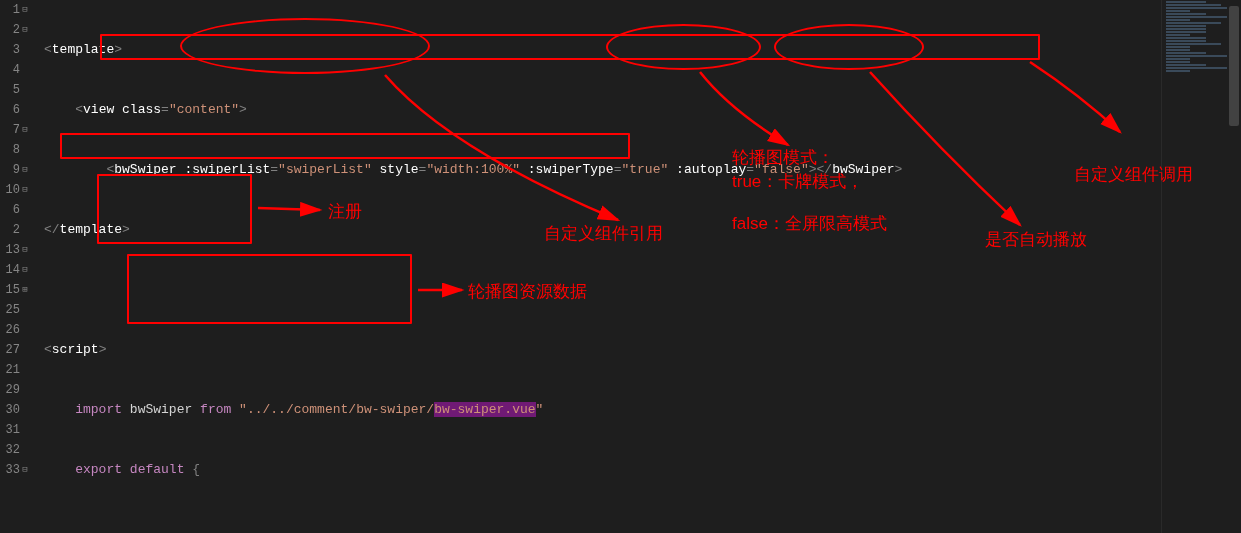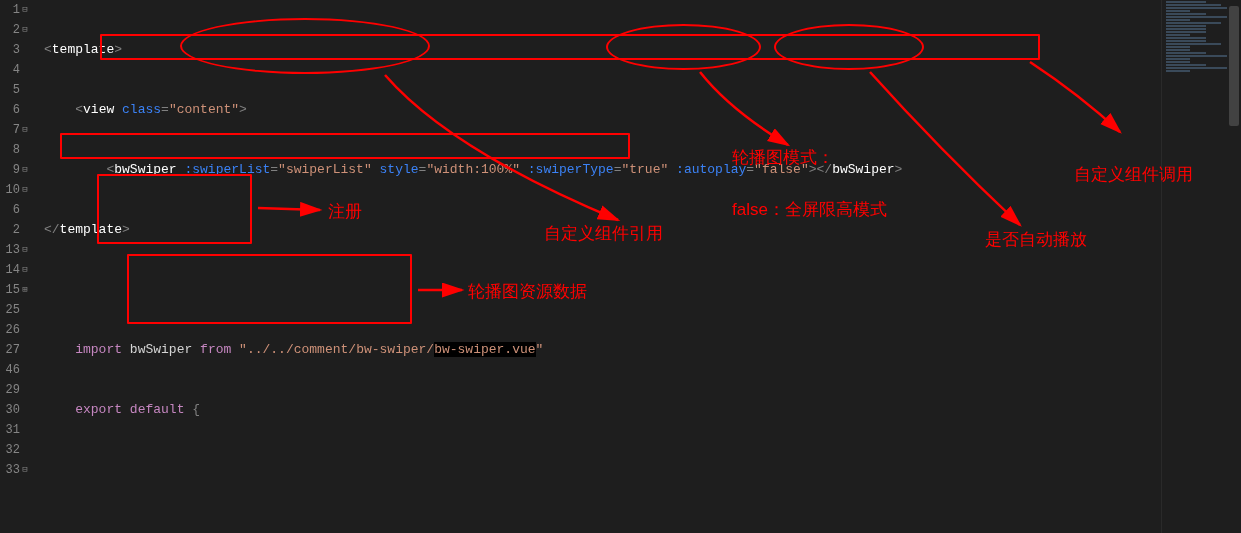--- a/index.html
+++ b/index.html
@@ -33,25 +33,25 @@
 .code {
   flex: 1;
   padding-left: 6px;
   line-height: 20px;
   white-space: pre;
   position: relative;
 }
 .code-line { height: 20px; }
 .punct { color: #808080; }
 .tag { color: #ffffff; }
-.attr { color: #3b82f6; }
+.attr { color: #ffffff; }
 .str { color: #ce9178; }
 .kw { color: #c586c0; }
 .plain { color: #d4d4d4; }
-.sel { background: #000000; }
+.sel { background: #701a75; }
 
 
 .anno { position: absolute; pointer-events: none; }
 .redbox { border: 2px solid #ff0000; position: absolute; border-radius: 1px; }
 .ellipse { border: 2px solid #ff0000; border-radius: 50%; position: absolute; }
 .redtext { color: #ff0000; font-family: "Microsoft YaHei", sans-serif; font-size: 17px; position: absolute; font-weight: 400; }
 svg.arrows { position: absolute; top: 0; left: 0; pointer-events: none; }
 
 .minimap {
   width: 80px;
@@ -139,21 +139,21 @@
       </div>
     <div class="gutter-row">
         <span class="ln">26</span>
         <span class="fold"></span>
       </div>
     <div class="gutter-row">
         <span class="ln">27</span>
         <span class="fold"></span>
       </div>
     <div class="gutter-row">
-        <span class="ln">46</span>
+        <span class="ln">21</span>
         <span class="fold"></span>
       </div>
     <div class="gutter-row">
         <span class="ln">29</span>
         <span class="fold"></span>
       </div>
     <div class="gutter-row">
         <span class="ln">30</span>
         <span class="fold"></span>
       </div>
@@ -170,20 +170,21 @@
         <span class="fold">⊟</span>
       </div>
   </div>
 
   <div class="code">
     <div class="code-line"><span class="punct">&lt;</span><span class="tag">template</span><span class="punct">&gt;</span></div>
     <div class="code-line">    <span class="punct">&lt;</span><span class="tag">view</span> <span class="attr">class</span><span class="punct">=</span><span class="str">"content"</span><span class="punct">&gt;</span></div>
     <div class="code-line">        <span class="punct">&lt;</span><span class="tag">bwSwiper</span> <span class="attr">:swiperList</span><span class="punct">=</span><span class="str">"swiperList"</span> <span class="attr">style</span><span class="punct">=</span><span class="str">"width:100%"</span> <span class="attr">:swiperType</span><span class="punct">=</span><span class="str">"true"</span> <span class="attr">:autoplay</span><span class="punct">=</span><span class="str">"false"</span><span class="punct">&gt;&lt;/</span><span class="tag">bwSwiper</span><span class="punct">&gt;</span></div>
     <div class="code-line"><span class="punct">&lt;/</span><span class="tag">template</span><span class="punct">&gt;</span></div>
     <div class="code-line"></div>
+    <div class="code-line"><span class="punct">&lt;</span><span class="tag">script</span><span class="punct">&gt;</span></div>
     <div class="code-line">    <span class="kw">import</span> <span class="plain">bwSwiper</span> <span class="kw">from</span> <span class="str">"../../comment/bw-swiper/<span class="sel">bw-swiper.vue</span>"</span></div>
     <div class="code-line">    <span class="kw">export</span> <span class="kw">default</span> <span class="punct">{</span></div>
     
     
     
     
     
     
     
     
@@ -237,21 +238,22 @@
 
   <div class="redbox" style="top:133px;left:60px;width:570px;height:26px;"></div>
 
   <div class="redbox" style="top:174px;left:97px;width:155px;height:70px;"></div>
 
   <div class="redbox" style="top:254px;left:127px;width:285px;height:70px;"></div>
 
   <div class="redtext" style="top:200px;left:328px;">注册</div>
   <div class="redtext" style="top:222px;left:544px;">自定义组件引用</div>
   <div class="redtext" style="top:146px;left:732px;">轮播图模式：</div>
-  <div class="redtext" style="top:198px;left:732px;">false：全屏限高模式</div>
+  <div class="redtext" style="top:170px;left:732px;">true：卡牌模式，</div>
+  <div class="redtext" style="top:212px;left:732px;">false：全屏限高模式</div>
   <div class="redtext" style="top:228px;left:985px;">是否自动播放</div>
   <div class="redtext" style="top:135px;left:1074px;margin-top:28px;">自定义组件调用</div>
   <div class="redtext" style="top:280px;left:468px;">轮播图资源数据</div>
 
   <svg class="arrows" width="1241" height="533">
     <defs>
       <marker id="ah" markerWidth="10" markerHeight="10" refX="8" refY="3" orient="auto">
         <path d="M0,0 L9,3 L0,6 Z" fill="#ff0000"></path>
       </marker>
     </defs>

